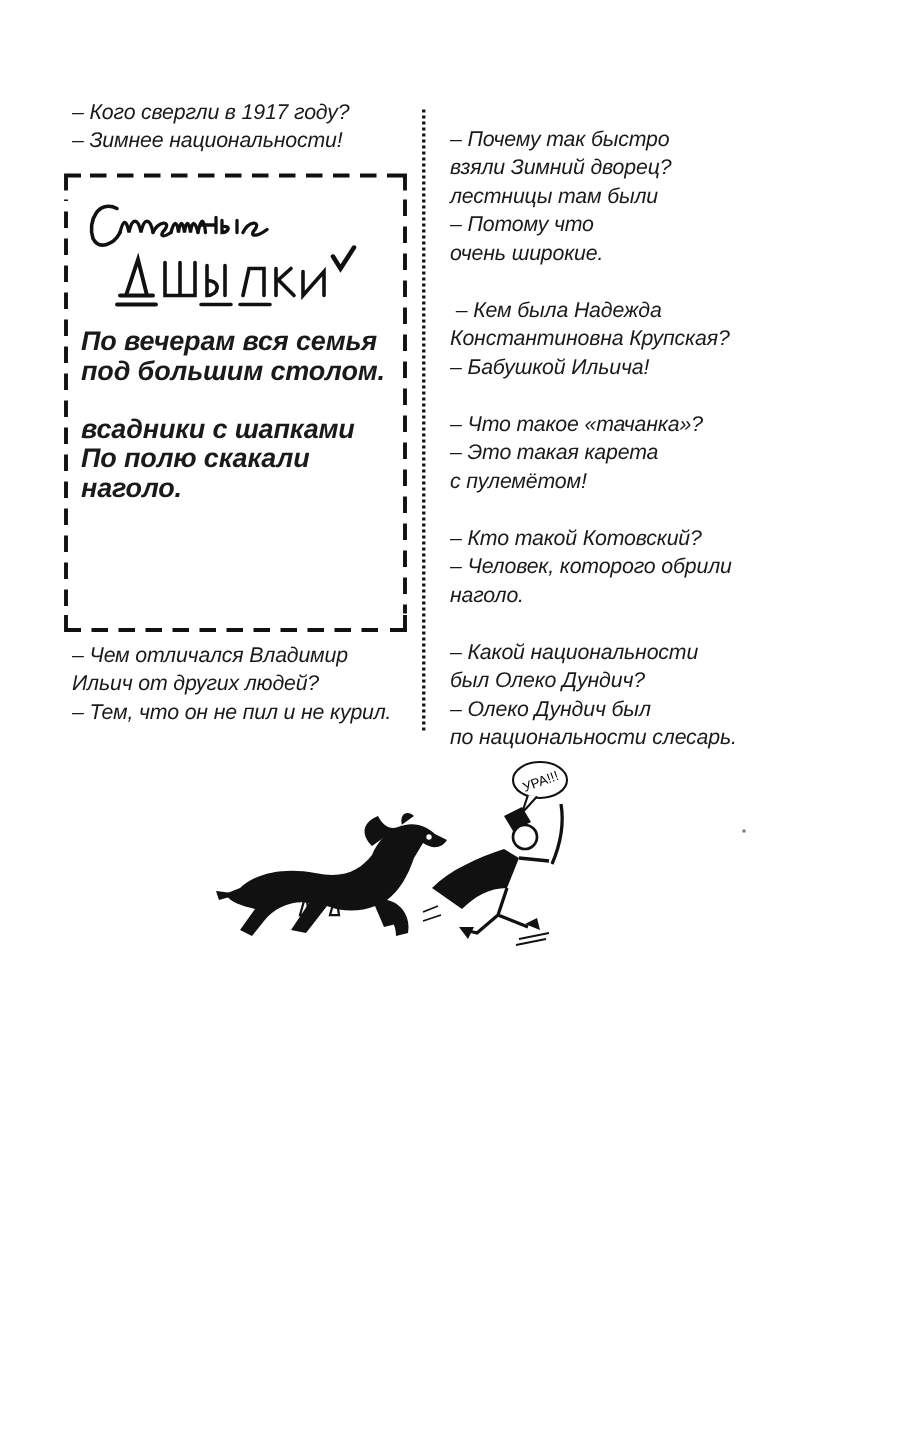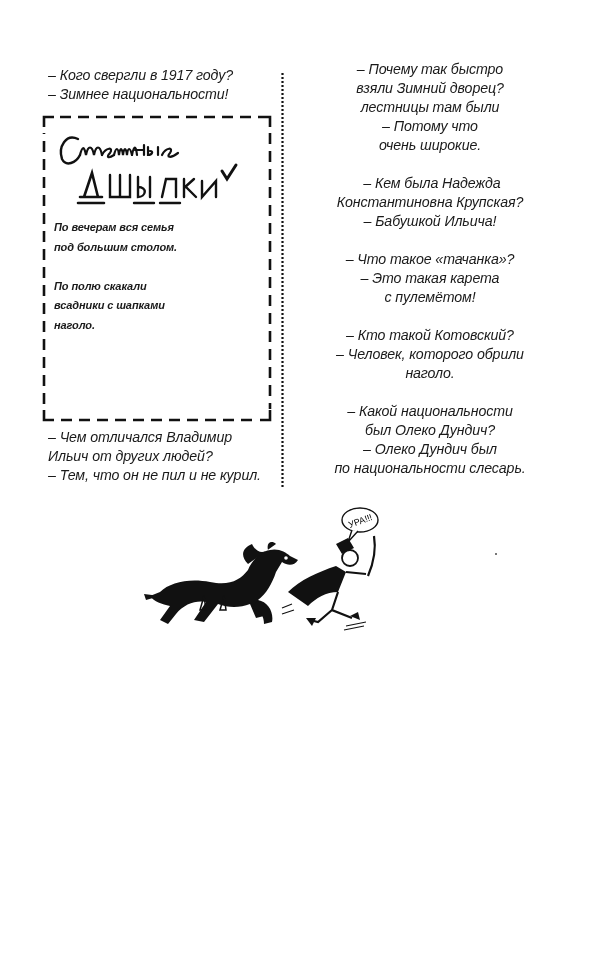--- a/index.html
+++ b/index.html
@@ -1,31 +1,31 @@
 <!DOCTYPE html>
 <html><head>
   <meta charset="utf-8">
   <style>
     html, body { margin: 0; padding: 0; background: #ffffff; }
     body {
       width: 600px; height: 961px; position: relative; overflow: hidden;
       font-family: "Liberation Sans", sans-serif; color: #1a1a1a;
     }
     .col-left { position: absolute; left: 48px; top: 66px; width: 240px; }
-    .col-right { position: absolute; left: 300px; top: 60px; width: 260px; text-align: center; }
+    .col-right { position: absolute; left: 300px; top: 84px; width: 260px; }
     .line { font-size: 14.2px; line-height: 19px; white-space: nowrap; letter-spacing: -0.1px; font-style: italic; }
     .block { margin: 0; }
     .block + .block { margin-top: 19px; }
     .dashed-box {
       position: absolute; left: 42px; top: 115px; width: 230px; height: 307px;
     }
     .dashed-box svg.frame { position: absolute; left: 0; top: 0; }
     .box-title { position: absolute; left: 14px; top: 10px; width: 210px; height: 90px; }
     .box-body { position: absolute; left: 12px; top: 103px; width: 215px; }
-    .box-body .line { font-size: 11px; font-weight: bold; line-height: 19.5px; }
+    .box-body .line { font-size: 18px; font-weight: bold; line-height: 19.5px; }
     .box-body .para + .para { margin-top: 19.5px; }
     .after-box { position: absolute; left: 48px; top: 428px; width: 240px; }
     .dotted-divider { position: absolute; left: 281px; top: 72px; width: 3px; height: 418px; }
     .illustration { position: absolute; left: 140px; top: 500px; width: 240px; height: 140px; }
     .speck { position: absolute; left: 495px; top: 553px; width: 2px; height: 2px; background: #777; }
   </style>
 </head>
 <body>
 
 <div class="col-left">
@@ -65,22 +65,22 @@
       <path d="M166 46 L171 54 L180 40" fill="none" stroke="#111" stroke-width="3" stroke-linecap="round"></path>
     </svg>
   </div>
 
   <div class="box-body">
     <div class="para">
       <div class="line">По вечерам вся семья</div>
       <div class="line">под большим столом.</div>
     </div>
     <div class="para">
+      <div class="line">всадники с шапками</div>
       <div class="line">По полю скакали</div>
-      <div class="line">всадники с шапками</div>
       <div class="line">наголо.</div>
     </div>
   </div>
 </div>
 
 <div class="after-box">
   <div class="line">– Чем отличался Владимир</div>
   <div class="line">Ильич от других людей?</div>
   <div class="line">– Тем, что он не пил и не курил.</div>
 </div>

